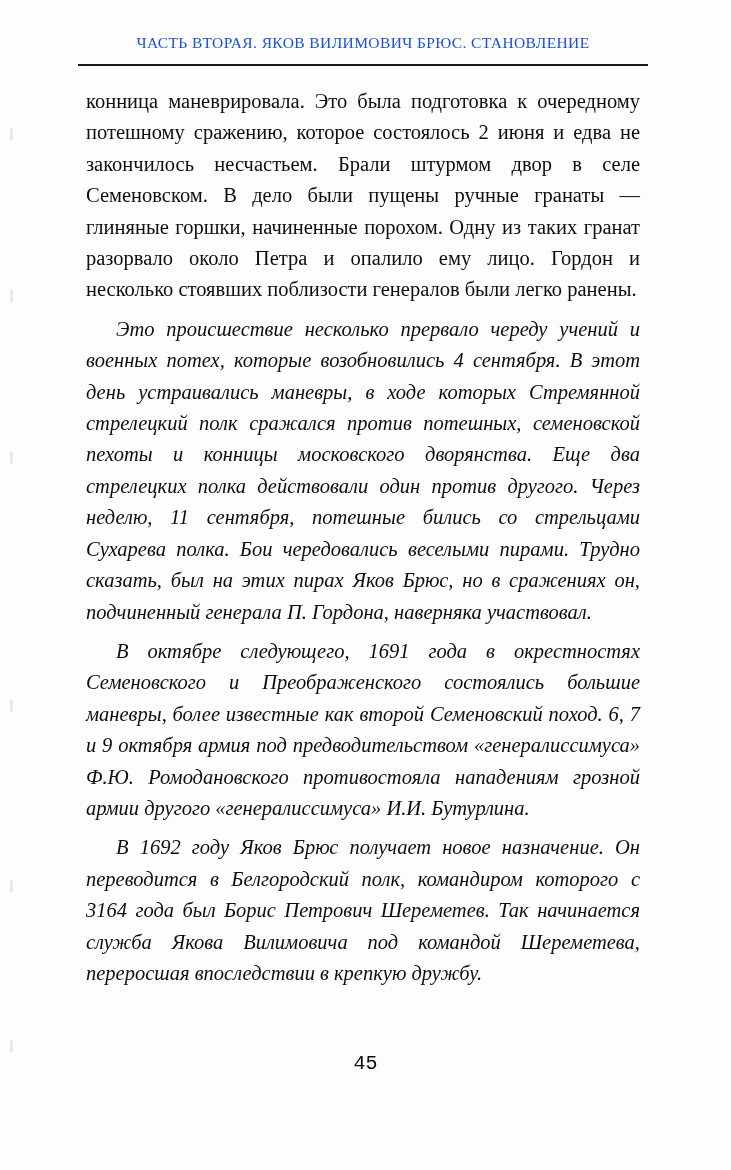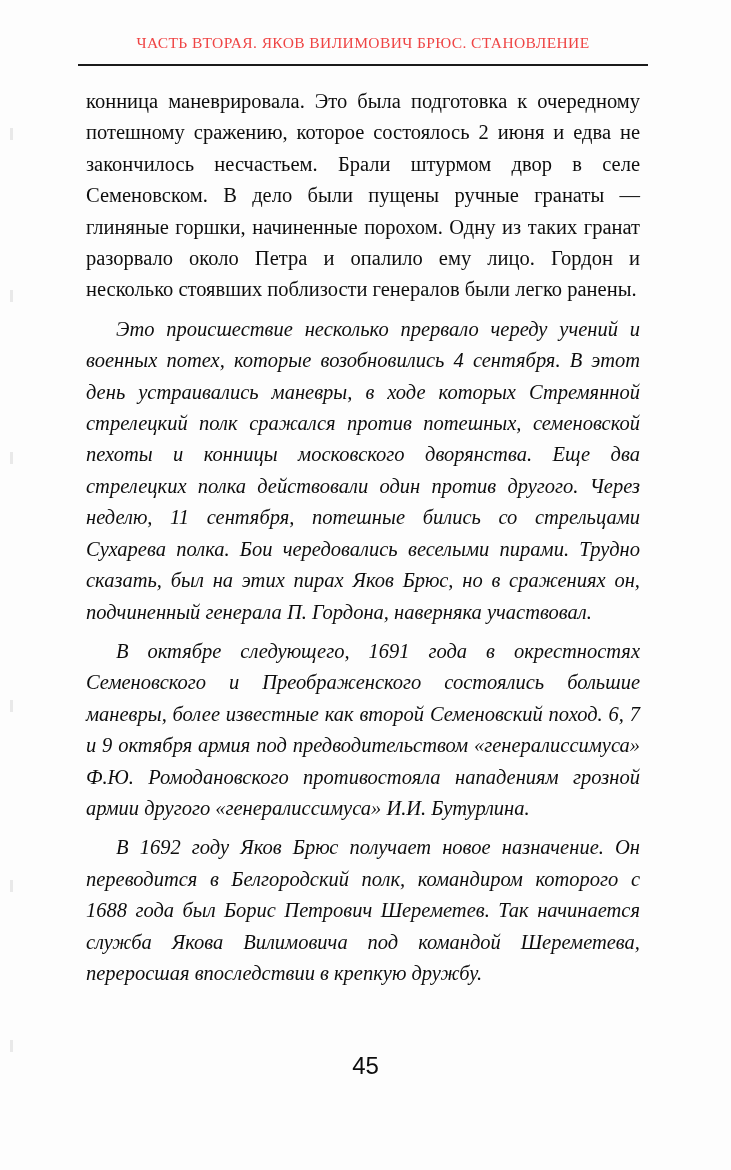--- a/index.html
+++ b/index.html
@@ -42,21 +42,21 @@
     position: absolute;
     left: 78px;
     top: 34px;
     width: 570px;
   }
   .running-head {
     text-align: center;
     font-family: "Liberation Serif", serif;
     font-size: 15.5px;
     letter-spacing: 0.4px;
-    color: #ef4444;
+    color: #1d4ed8;
     text-transform: uppercase;
     margin: 0 0 12px 0;
     white-space: nowrap;
   }
   .rule {
     height: 2px;
     background: #1b1b1b;
     width: 100%;
     margin: 0 0 20px 0;
   }
@@ -75,23 +75,23 @@
   }
   .body-text p.indent {
     text-indent: 30px;
   }
   .folio {
     position: absolute;
     left: 0;
     top: 1052px;
     width: 731px;
     text-align: center;
-    font-size: 24px;
+    font-size: 20px;
     color: #0d0d0d;
-    font-family: Liberation Sans, sans-serif;
+    font-family: Liberation Mono, monospace;
   }
 </style>
 </head>
 <body>
 
 <div class="page">
 
   <div class="gutter-marks">
     <span style="top:128px"></span>
     <span style="top:290px"></span>
@@ -104,20 +104,20 @@
   <div class="content">
 
     <div class="running-head">ЧАСТЬ ВТОРАЯ. ЯКОВ ВИЛИМОВИЧ БРЮС. СТАНОВЛЕНИЕ</div>
 
     <div class="rule"></div>
 
     <div class="body-text">
       <p>конница маневрировала. Это была подготовка к очередному потешному сражению, которое состоялось 2 июня и едва не закончилось несчастьем. Брали штурмом двор в селе Семеновском. В дело были пущены ручные гранаты — глиняные горшки, начиненные порохом. Одну из таких гранат разорвало около Петра и опалило ему лицо. Гордон и несколько стоявших поблизости генералов были легко ранены.</p>
       <p class="indent">Это происшествие несколько прервало череду учений и военных потех, которые возобновились 4 сентября. В этот день устраивались маневры, в ходе которых Стремянной стрелецкий полк сражался против потешных, семеновской пехоты и конницы московского дворянства. Еще два стрелецких полка действовали один против другого. Через неделю, 11 сентября, потешные бились со стрельцами Сухарева полка. Бои чередовались веселыми пирами. Трудно сказать, был на этих пирах Яков Брюс, но в сражениях он, подчиненный генерала П. Гордона, наверняка участвовал.</p>
       <p class="indent">В октябре следующего, 1691 года в окрестностях Семеновского и Преображенского состоялись большие маневры, более известные как второй Семеновский поход. 6, 7 и 9 октября армия под предводительством «генералиссимуса» Ф.Ю. Ромодановского противостояла нападениям грозной армии другого «генералиссимуса» И.И. Бутурлина.</p>
-      <p class="indent">В 1692 году Яков Брюс получает новое назначение. Он переводится в Белгородский полк, командиром которого с 1688 года был Борис Петрович Шереметев. Так начинается служба Якова Вилимовича под командой Шереметева, переросшая впоследствии в крепкую дружбу.</p>
+      <p class="indent">В 1692 году Яков Брюс получает новое назначение. Он переводится в Белгородский полк, командиром которого с 3164 года был Борис Петрович Шереметев. Так начинается служба Якова Вилимовича под командой Шереметева, переросшая впоследствии в крепкую дружбу.</p>
     </div>
 
   </div>
 
   <div class="folio">45</div>
 
 </div>
 
 </body></html>

